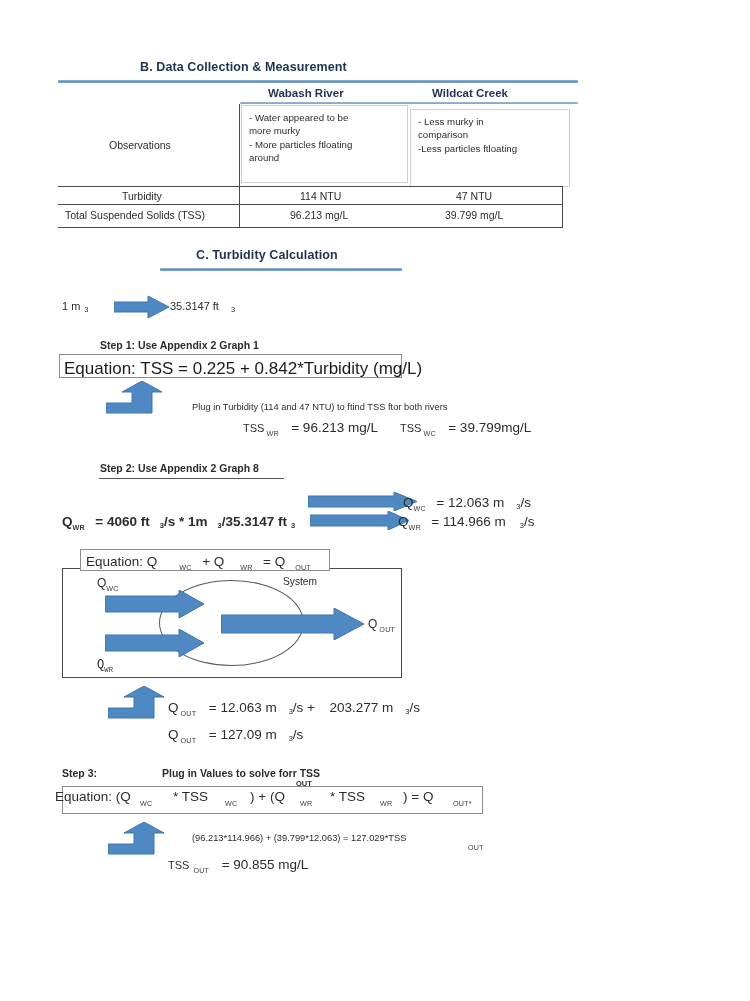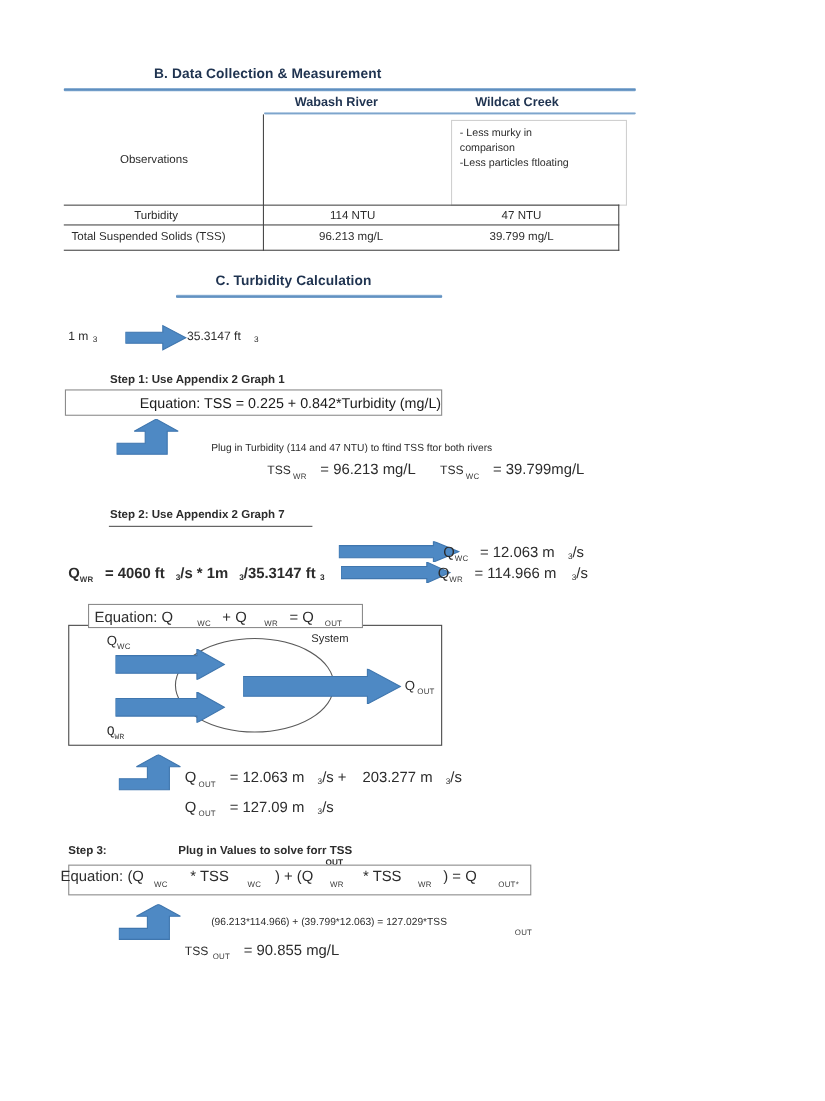--- a/index.html
+++ b/index.html
@@ -85,21 +85,21 @@
   }
 
   
   .eq-box {
     position: absolute;
     border: 1px solid #8c8c8c;
     background: #ffffff;
     box-sizing: border-box;
   }
   .eq-box-txt {
-    font-size: 13px;
+    font-size: 17px;
     color: #1c1c1c;
     white-space: nowrap;
     text-align: right;
   }
   .arrow-svg { position: absolute; display: block; }
 
   
   .diagram-box {
     position: absolute;
     border: 1px solid #4a4a4a;
@@ -122,20 +122,28 @@
 <div class="page">
 
   <div class="abs section-head" style="left:140px; top:60px;">B. Data Collection &amp; Measurement</div>
   <div class="accent-rule" style="left:58px; top:80px; width:520px;"></div>
 
   <div class="abs tbl-colhead" style="left:268px; top:87px;">Wabash River</div>
   <div class="abs tbl-colhead" style="left:432px; top:87px;">Wildcat Creek</div>
 
   <div class="accent-rule" style="left:240px; top:102px; width:338px; height:2px; opacity:.85;"></div>
 
+  <div class="obs-box" style="left:241px; top:105px; width:167px; height:78px;">
+    <div class="obs-text">
+      <div>- Water appeared to be</div>
+      <div>more murky</div>
+      <div>- More particles ftloating</div>
+      <div>around</div>
+    </div>
+  </div>
   <div class="obs-box" style="left:410px; top:109px; width:160px; height:78px;">
     <div class="obs-text">
       <div>- Less murky in</div>
       <div>comparison</div>
       <div>-Less particles ftloating</div>
     </div>
   </div>
 
   <div class="abs tbl-cell" style="left:109px; top:139px;">Observations</div>
 
@@ -179,21 +187,21 @@
 
   <div class="abs" style="left:243px; top:418px;">
     <span class="txt">TSS</span><span class="sub" style="margin-left:2px;">WR</span>
     <span class="big" style="margin-left:8px;">= 96.213 mg/L</span>
   </div>
   <div class="abs" style="left:400px; top:418px;">
     <span class="txt">TSS</span><span class="sub" style="margin-left:2px;">WC</span>
     <span class="big" style="margin-left:8px;">= 39.799mg/L</span>
   </div>
 
-  <div class="abs txt txt-bold" style="left:100px; top:462px; font-size:10.5px;">Step 2: Use Appendix 2 Graph 7</div>
+  <div class="abs txt txt-bold" style="left:100px; top:462px; font-size:10.5px;">Step 2: Use Appendix 2 Graph 8</div>
   <div class="hline" style="left:99px; top:478px; width:185px; background:#555;"></div>
 
   <svg class="arrow-svg" style="left:308px; top:492px;" width="110" height="19" viewBox="0 0 110 19">
     <polygon points="0,4 86,4 86,0 109,9.5 86,19 86,15 0,15" fill="#4e89c4" stroke="#3f76ae" stroke-width="1"></polygon>
   </svg>
   <div class="abs" style="left:403px; top:493px;">
     <span class="big">Q</span><span class="sub">WC</span>
     <span class="big" style="margin-left:6px;">= 12.063 m</span><span class="sup3" style="margin-left:12px;">3</span><span class="big">/s</span>
   </div>
 

